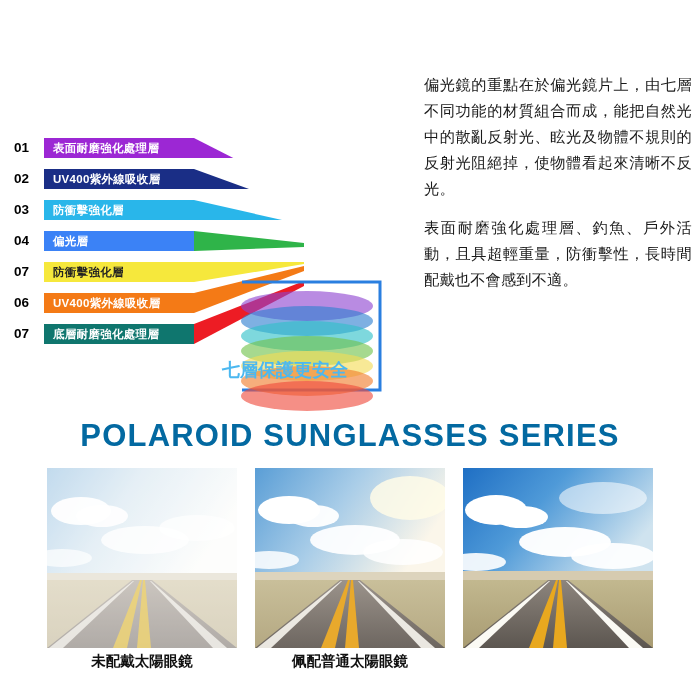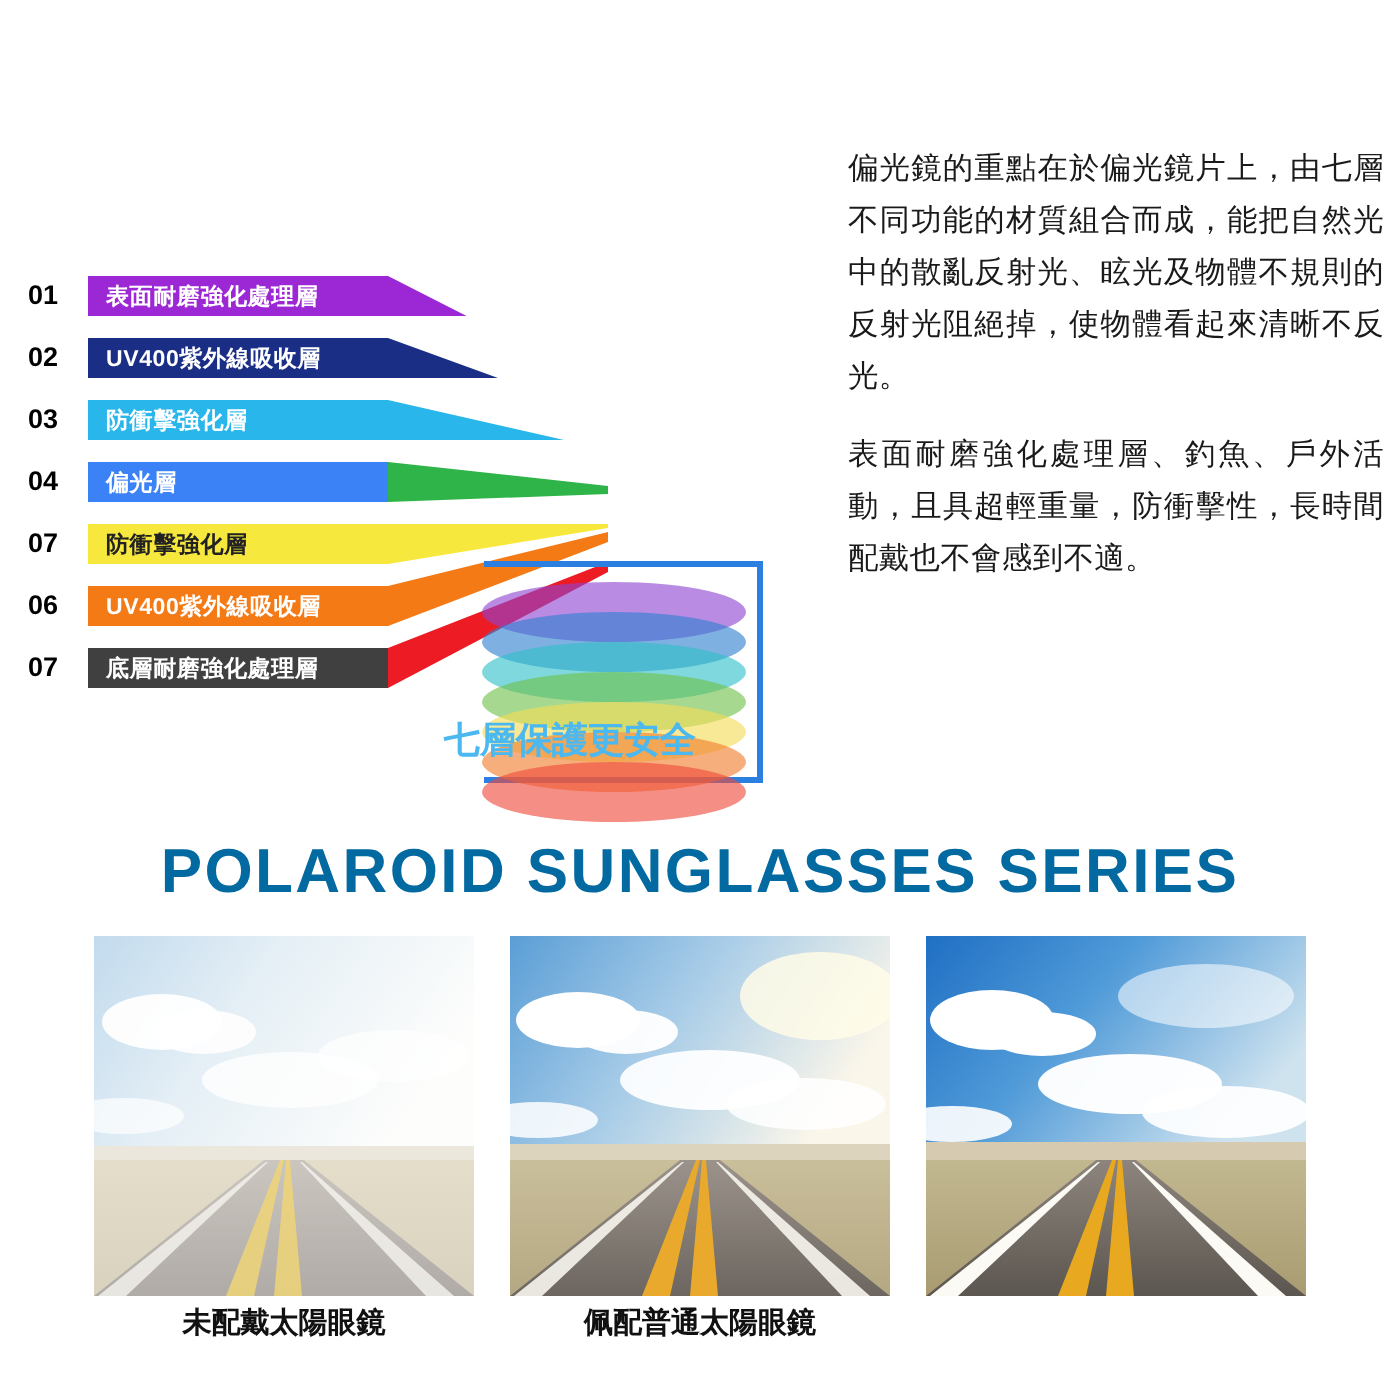--- a/index.html
+++ b/index.html
@@ -177,21 +177,21 @@
         </div>
         <svg class="band-taper" width="110" height="20" style="overflow:visible;">
           <polygon points="0,0 0,20 110,-22 110,-27" fill="#f47a16"></polygon>
         </svg>
       </div>
     </div>
 
     <div class="layer-row" style="top:186px;">
       <span class="layer-num">07</span>
       <div class="band">
-        <div class="band-rect" style="background:#404040;">
+        <div class="band-rect" style="background:#0f766e;">
           <span class="band-label" style="color:#ffffff;">底層耐磨強化處理層</span>
         </div>
         <svg class="band-taper" width="110" height="20" style="overflow:visible;">
           <polygon points="0,0 0,20 110,-38 110,-43" fill="#ed1c24"></polygon>
         </svg>
       </div>
     </div>
 
     <svg class="bracket" width="150" height="116" style="overflow:visible;">
       <polyline points="6,4 144,4 144,112 6,112" fill="none" stroke="#2a7fe0" stroke-width="3"></polyline>

